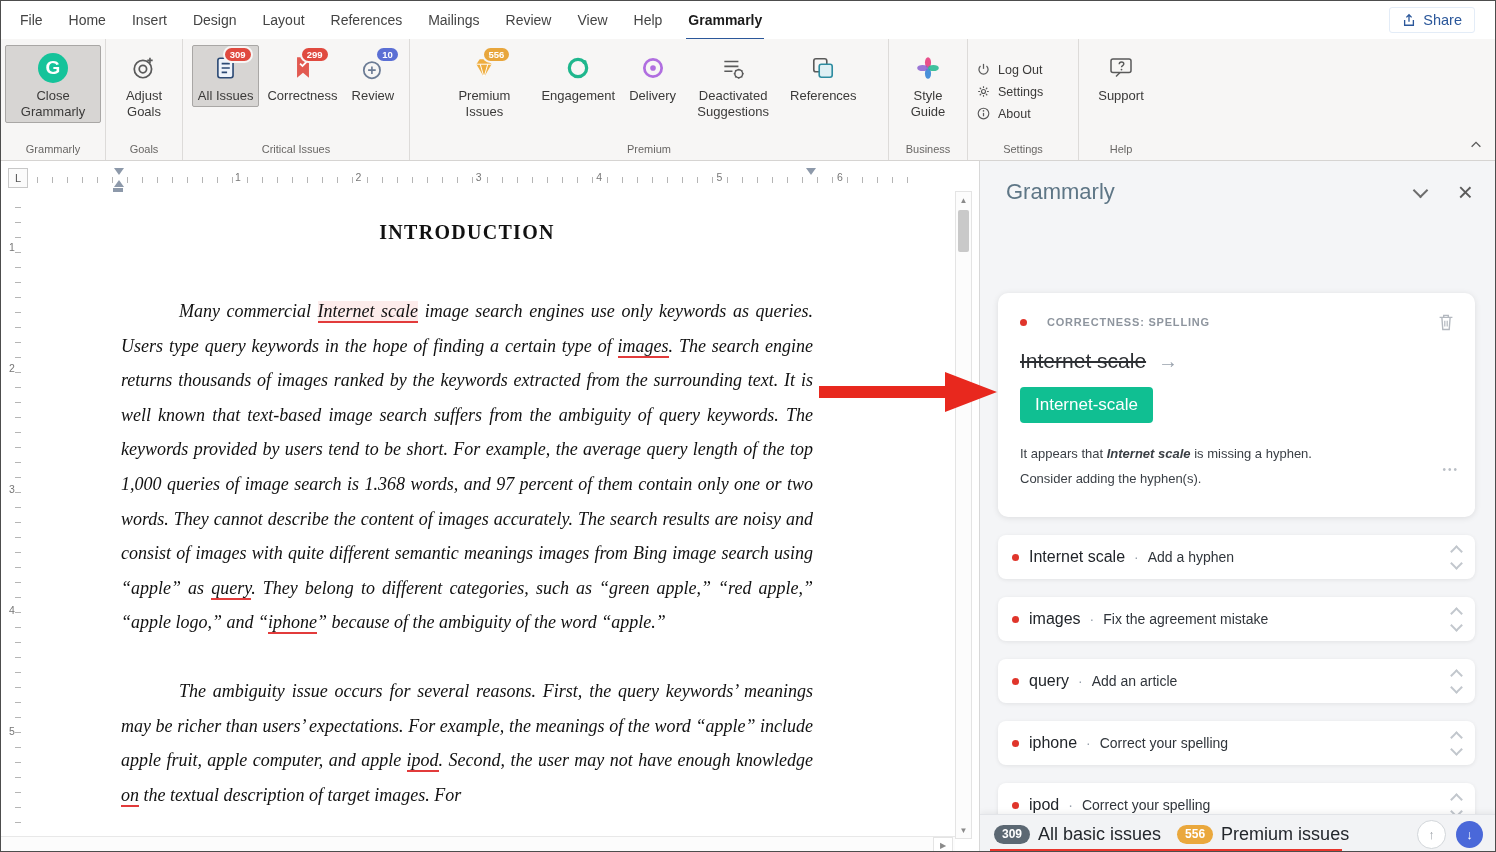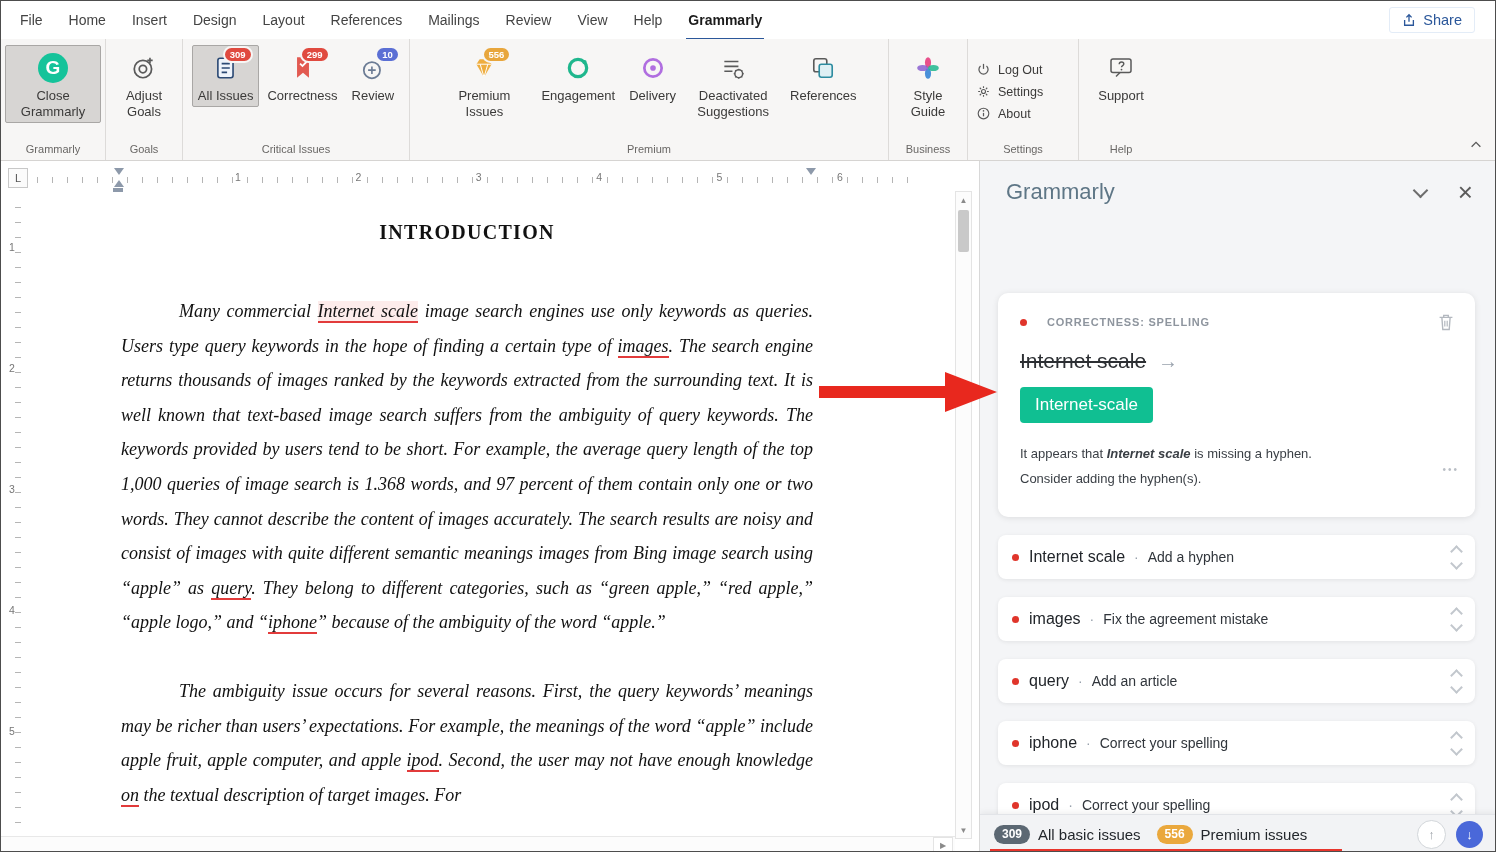--- a/index.html
+++ b/index.html
@@ -97,21 +97,21 @@
   .saction{font-size:14px;color:#30353b;}
   .saction::before{content:"·";color:#98a1ac;margin:0 9px;}
   .carets{margin-left:auto;display:flex;flex-direction:column;align-items:center;gap:3px;}
   .cu{width:7px;height:7px;border-left:2px solid #c2c7cd;border-top:2px solid #c2c7cd;transform:rotate(45deg);}
   .cd{width:7px;height:7px;border-left:2px solid #c2c7cd;border-top:2px solid #c2c7cd;transform:rotate(225deg);}
   .pfoot{position:absolute;left:0;right:0;bottom:0;height:38px;background:#f2f3f5;border-top:1px solid #e2e4e8;
          box-shadow:0 -2px 6px rgba(0,0,0,.06);display:flex;align-items:center;padding:0 14px;z-index:5;}
   .pill{border-radius:10px;padding:2.5px 8px;font-size:12px;font-weight:700;color:#fff;}
   .pill.dark{background:#5c6873;}
   .pill.gold{background:#eaa83d;}
-  .flabel{font-size:15px;color:#23272c;margin:0 16px 0 8px;}
+  .flabel{font-size:18px;color:#23272c;margin:0 16px 0 8px;}
   .circ{width:27px;height:27px;border-radius:50%;display:flex;align-items:center;justify-content:center;font-size:13px;}
   .circ.up{background:#fff;border:1px solid #d2d6da;color:#9aa0a6;margin-left:auto;}
   .circ.up::before{content:"↑";}
   .circ.down{background:#4a68d9;color:#fff;margin-left:10px;}
   .circ.down::before{content:"↓";}
   .redline{position:absolute;left:10px;bottom:2px;width:352px;height:2px;background:#e8352c;z-index:6;}
   .bigarrow{position:absolute;left:818px;top:368px;z-index:10;}
 </style>
 </head>
 <body>

